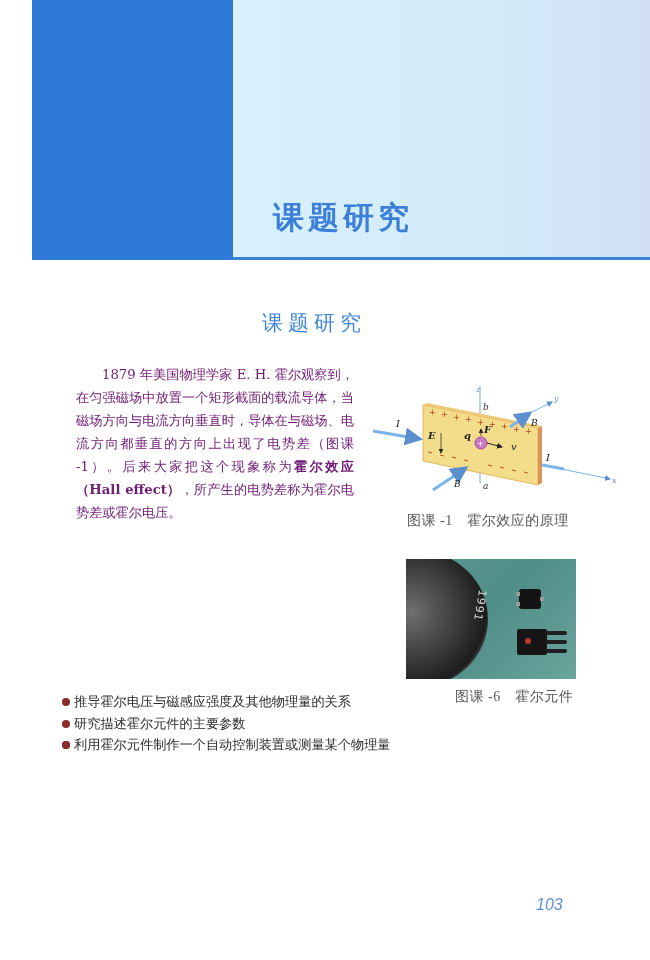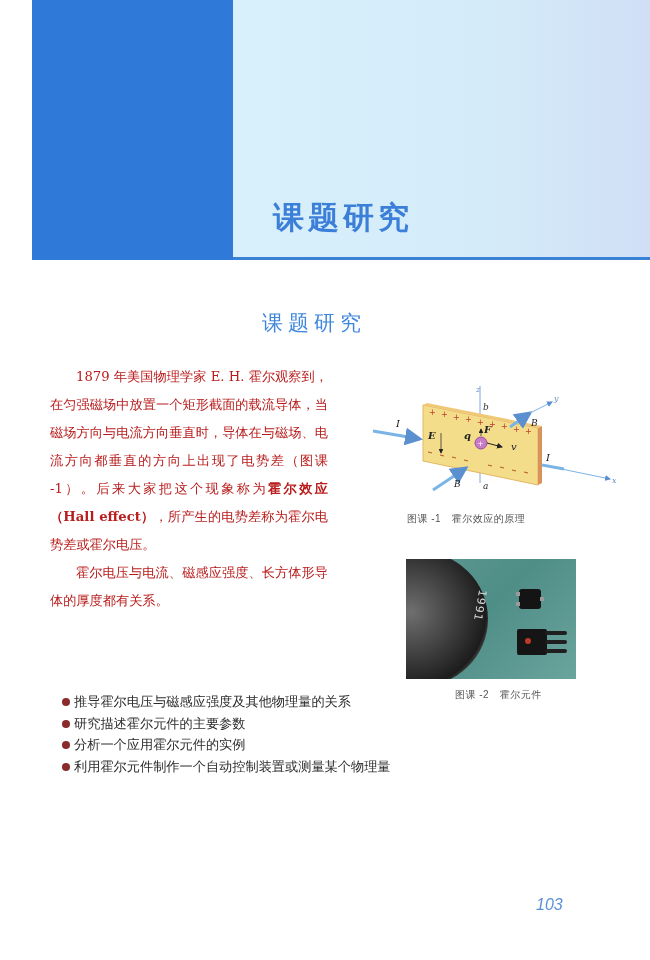--- a/index.html
+++ b/index.html
@@ -26,37 +26,37 @@
     position: absolute; left: 241px; top: 197px;
     font-size: 31px; letter-spacing: 4px; color: #3b7fd8;
     font-family: "DejaVu Serif", serif; font-weight: bold;
   }
   .section-title {
     position: absolute; left: 262px; top: 309px;
     font-size: 21px; letter-spacing: 5px; color: #3d86dc;
     font-family: "DejaVu Serif", serif;
   }
   .body-text {
-    position: absolute; left: 50px; width: 278px;
-    font-size: 13.2px; line-height: 28px; color: #b91c1c;
+    position: absolute; left: 76px; width: 278px;
+    font-size: 13.2px; line-height: 23px; color: #701a75;
     text-align: justify;
   }
   .para { margin: 0; text-indent: 26px; }
   .para.first { text-indent: 26px; }
   .para b { font-weight: bold; }
   .bullets { position: absolute; left: 60px; top: 691px; list-style: none; margin: 0; padding: 0; font-size: 13.2px; line-height: 21.6px; color: #2c2c2c; }
   .bullets li { position: relative; padding-left: 14px; white-space: nowrap; }
   .bullet-dot {
     position: absolute; left: 2px; top: 7px; width: 8px; height: 8px; border-radius: 50%;
     background: #8a2a2a;
   }
   .fig1 { position: absolute; left: 368px; top: 383px; width: 250px; height: 110px; }
   .fig-caption {
-    position: absolute; font-size: 10px; color: #555; letter-spacing: 0.5px;
-    font-family: Liberation Sans, sans-serif;
+    position: absolute; font-size: 14px; color: #555; letter-spacing: 0.5px;
+    font-family: Liberation Serif, serif;
   }
   .fig2 {
     position: absolute; left: 406px; top: 559px; width: 170px; height: 120px;
     background: linear-gradient(135deg, #5d9a92 0%, #4f8d87 45%, #6aa59d 100%);
     overflow: hidden;
   }
   .coin {
     position: absolute; left: -58px; top: -8px; width: 140px; height: 136px; border-radius: 50%;
     background: radial-gradient(circle at 45% 45%, #6f6f6f 0%, #3a3a3a 45%, #1c1c1c 70%, #8d8d8d 82%, #cfcfcf 90%, #555 100%);
   }
@@ -81,27 +81,26 @@
   <div class="header-left"></div>
   <div class="header-right"></div>
   <div class="header-rule"></div>
   <div class="chapter-title">课题研究</div>
 </div>
 
 <div class="section-title">课题研究</div>
 
 <div class="body-text" style="top:363px;">
   <p class="para first"><span>1879 年美国物理学家 E. H. 霍尔观察到，在匀强磁场中放置一个矩形截面的载流导体，当磁场方向与电流方向垂直时，导体在与磁场、电流方向都垂直的方向上出现了电势差（图课 -1）。后来大家把这个现象称为</span><b>霍尔效应（Hall effect）</b><span>，所产生的电势差称为霍尔电势差或霍尔电压。</span></p>
-  <p class="para">霍尔电压与电流、磁感应强度、长方体形导体的厚度都有关系。</p>
 </div>
 
 <ul class="bullets">
   <li><span class="bullet-dot"></span><span>推导霍尔电压与磁感应强度及其他物理量的关系</span></li>
   <li><span class="bullet-dot"></span><span>研究描述霍尔元件的主要参数</span></li>
-  <li><span class="bullet-dot"></span><span>分析一个应用霍尔元件的实例</span></li>
+  <li><span class="bullet-dot"></span></li>
   <li><span class="bullet-dot"></span><span>利用霍尔元件制作一个自动控制装置或测量某个物理量</span></li>
 </ul>
 
 <svg class="fig1" viewBox="0 0 250 110">
   <defs>
     <marker id="ah" markerWidth="6" markerHeight="6" refX="5" refY="3" orient="auto">
         <path d="M0,0 L6,3 L0,6 z" fill="#5a8fd0"></path>
       </marker>
     <marker id="ahk" markerWidth="6" markerHeight="6" refX="5" refY="3" orient="auto">
         <path d="M0,0 L6,3 L0,6 z" fill="#222"></path>
@@ -177,15 +176,15 @@
     <span class="leg" style="left:-3px; top:13px;"></span>
     <span class="leg" style="right:-3px; top:8px;"></span>
   </div>
   <div class="chip2">
     <span class="dot"></span>
   </div>
   <div class="pin" style="left:139px; top:72px;"></div>
   <div class="pin" style="left:139px; top:81px;"></div>
   <div class="pin" style="left:139px; top:90px;"></div>
 </div>
-<div class="fig-caption" style="left:455px; top:688px;">图课 -2　霍尔元件</div>
+<div class="fig-caption" style="left:455px; top:688px;">图课 -6　霍尔元件</div>
 
 <div class="page-number">103</div>
 
 </body></html>

